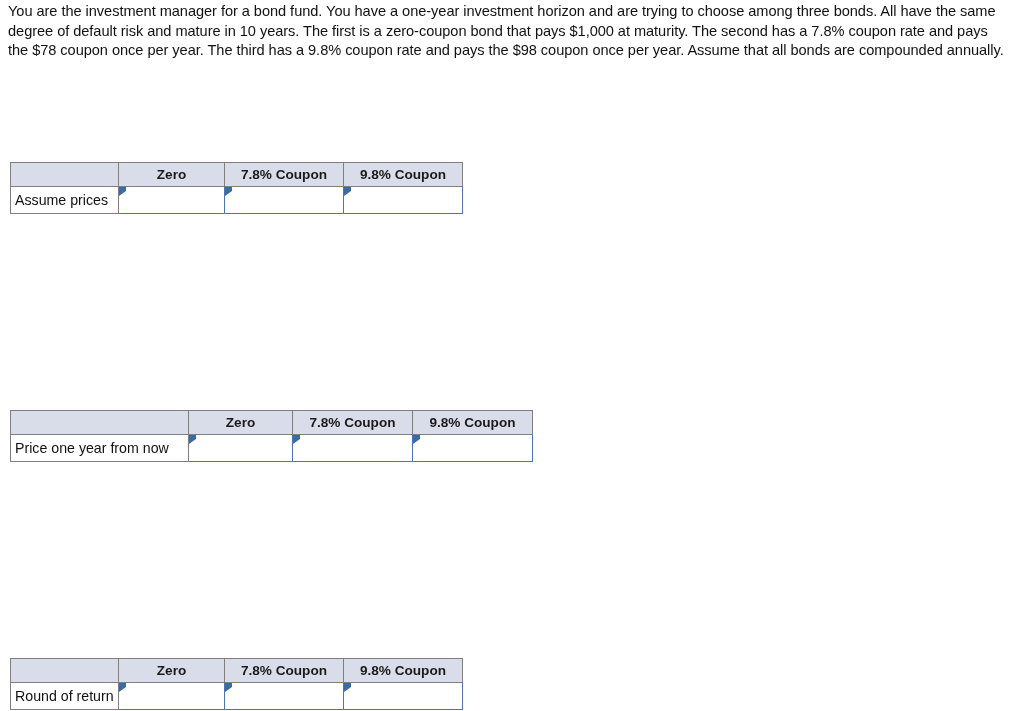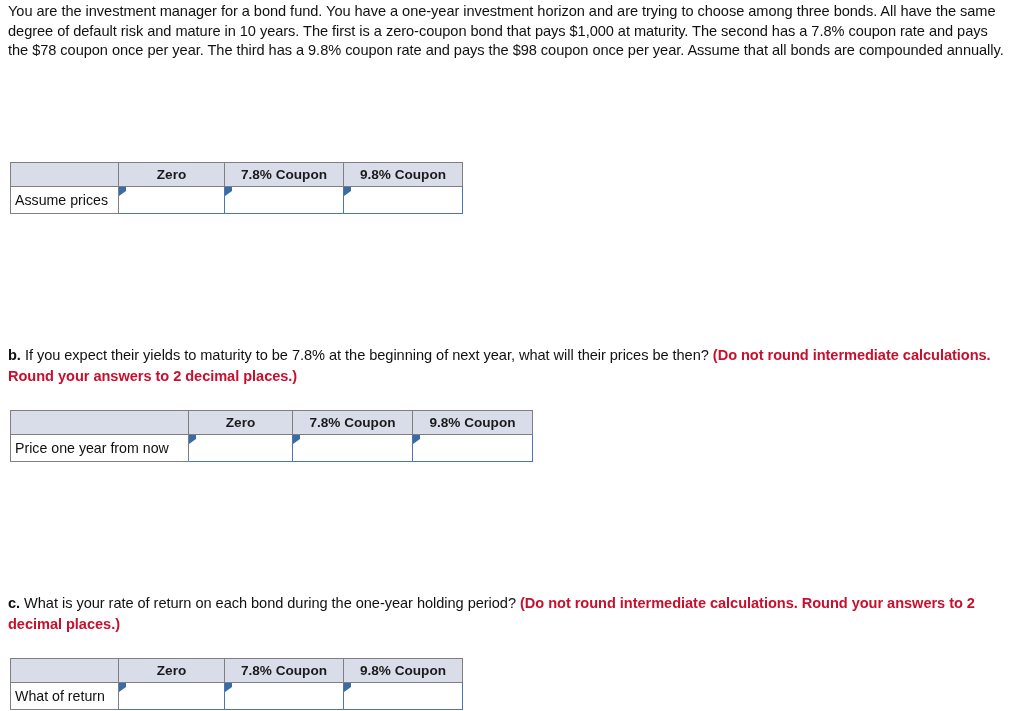--- a/index.html
+++ b/index.html
@@ -165,23 +165,20 @@
           <span></span>
         </td>
         <td class="input-cell">
           <span class="corner-marker"></span>
           <span></span>
         </td>
       </tr>
     </tbody>
   </table>
 
-  <div class="question" id="question-b">
-    <span class="q-letter">b.</span><span> If you expect their yields to maturity to be 7.8% at the beginning of next year, what will their prices be then? </span><span class="q-note">(Do not round intermediate calculations. Round your answers to 2 decimal places.)</span>
-  </div>
 
   <table class="answer-table tbl-wide" id="table-b">
     <colgroup>
         <col class="c0">
         <col class="c1">
         <col class="c2">
         <col class="c3">
       </colgroup>
     <thead>
       <tr>
@@ -203,42 +200,39 @@
           <span></span>
         </td>
         <td class="input-cell">
           <span class="corner-marker"></span>
           <span></span>
         </td>
       </tr>
     </tbody>
   </table>
 
-  <div class="question" id="question-c">
-    <span class="q-letter">c.</span><span> What is your rate of return on each bond during the one-year holding period? </span><span class="q-note">(Do not round intermediate calculations. Round your answers to 2 decimal places.)</span>
-  </div>
 
   <table class="answer-table tbl-narrow" id="table-c">
     <colgroup>
         <col class="c0">
         <col class="c1">
         <col class="c2">
         <col class="c3">
       </colgroup>
     <thead>
       <tr>
         <th class="corner"></th>
         <th>Zero</th>
         <th>7.8% Coupon</th>
         <th>9.8% Coupon</th>
       </tr>
     </thead>
     <tbody>
       <tr>
-        <td class="row-label">What of return</td>
+        <td class="row-label">Round of return</td>
         <td class="input-cell">
           <span class="corner-marker"></span>
           <span></span>
         </td>
         <td class="input-cell">
           <span class="corner-marker"></span>
           <span></span>
         </td>
         <td class="input-cell">
           <span class="corner-marker"></span>

